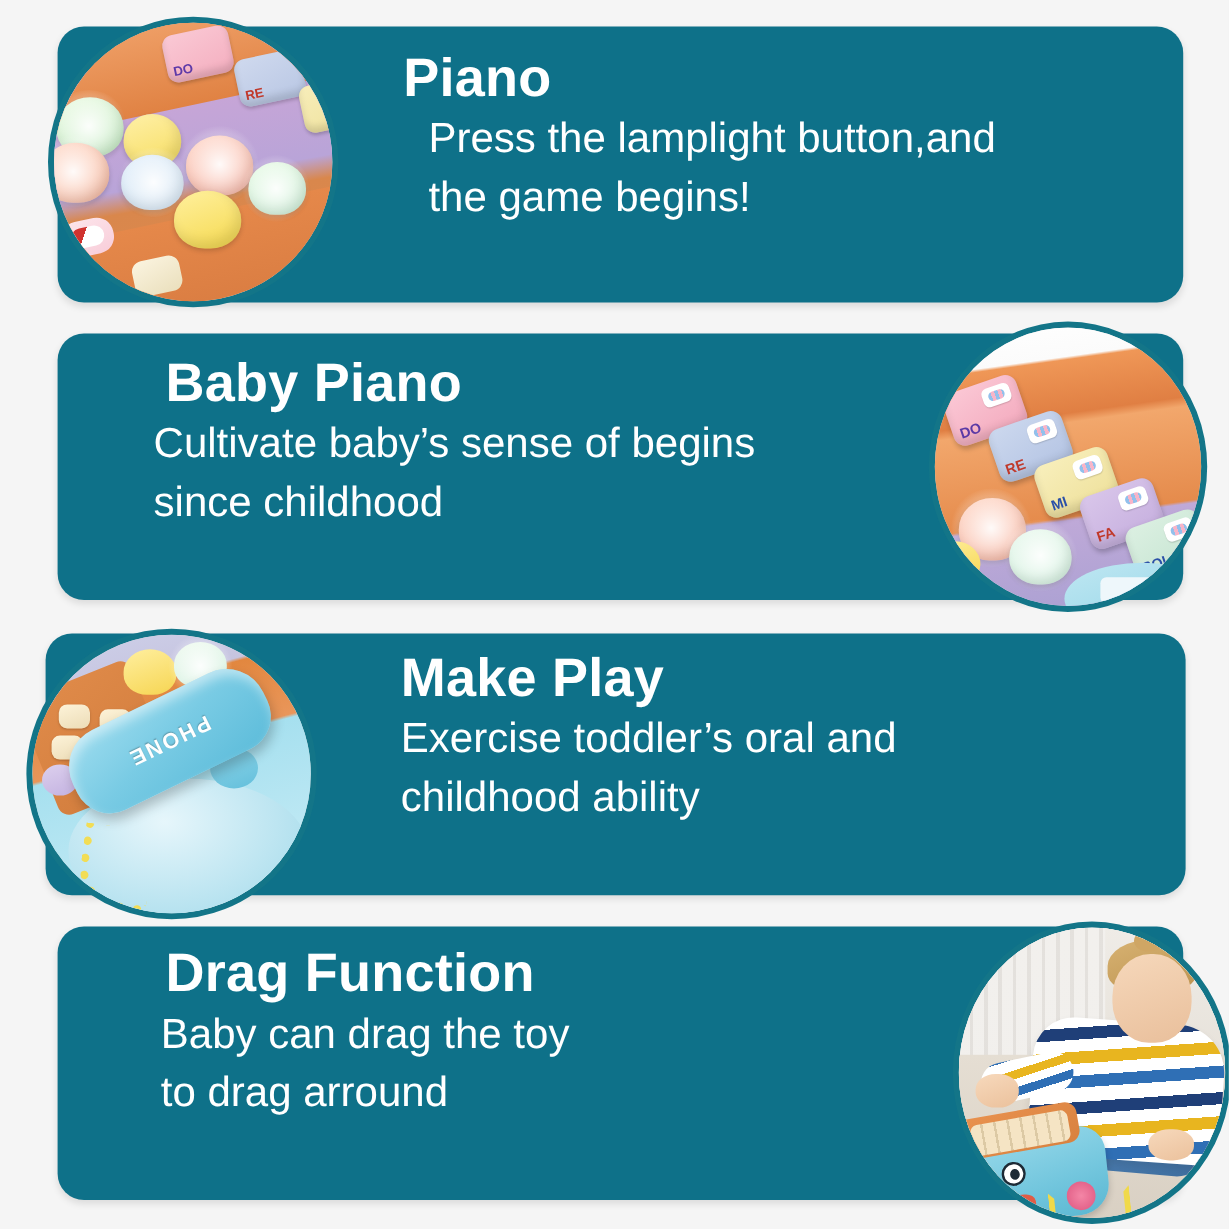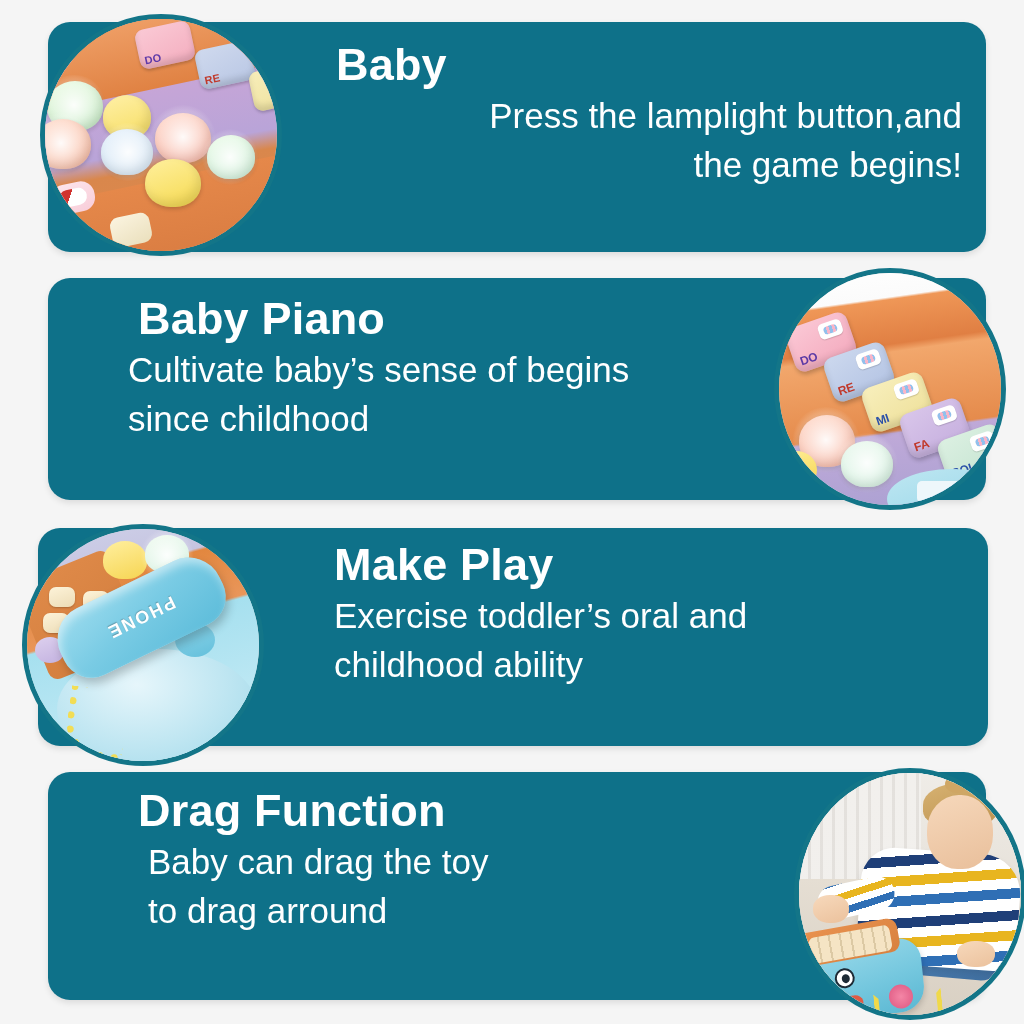--- a/index.html
+++ b/index.html
@@ -56,27 +56,27 @@
   .subline {
     font-size: 35px;
     font-weight: 400;
     line-height: 1.38;
     margin: 0;
   }
   .subline .ln { display: block; white-space: nowrap; }
 
   
   .t1 .headline { margin-left: 4px; }
-  .t1 .subline  { margin-left: 25px; text-align: right; }
+  .t1 .subline  { margin-left: 25px; }
   .t3 .headline { margin-left: 4px; }
   .t3 .subline  { margin-left: 4px; }
   .t2 .headline { margin-left: 10px; }
   .t2 .subline  { margin-left: 0px; }
   .t4 .headline { margin-left: 10px; }
-  .t4 .subline  { margin-left: 20px; }
+  .t4 .subline  { margin-left: 6px; }
 
   
   .photo {
     position: absolute;
     border-radius: 50%;
     border: 5px solid #137588;
     overflow: hidden;
     background: #ddd;
     box-sizing: border-box;
   }
@@ -436,21 +436,21 @@
       <div class="shine" style="left:156px; top:110px; width:58px; height:56px;"></div>
 
       <div style="position:absolute;left:6px;top:164px;width:44px;height:30px;border-radius:14px;background:linear-gradient(160deg,#fde6ec,#f8cdd9);transform:rotate(-12deg);"></div>
       <div style="position:absolute;left:14px;top:170px;width:28px;height:17px;border-radius:9px;background:linear-gradient(120deg,#d0332f 40%,#ffffff 40%);transform:rotate(-12deg);"></div>
 
       <div style="position:absolute;left:66px;top:196px;width:40px;height:30px;border-radius:9px;background:linear-gradient(160deg,#fbf4e0,#eadfbc);transform:rotate(-12deg);"></div>
     </div>
   </div>
 
   <div class="text-block t1">
-    <p class="headline">Baby</p>
+    <p class="headline">Piano</p>
     <p class="subline">
       <span class="ln">Press the lamplight button,and</span>
       <span class="ln">the game begins!</span>
     </p>
   </div>
 
   <div class="panel panel-2"></div>
 
   <div class="text-block t2">
     <p class="headline">Baby Piano</p>

